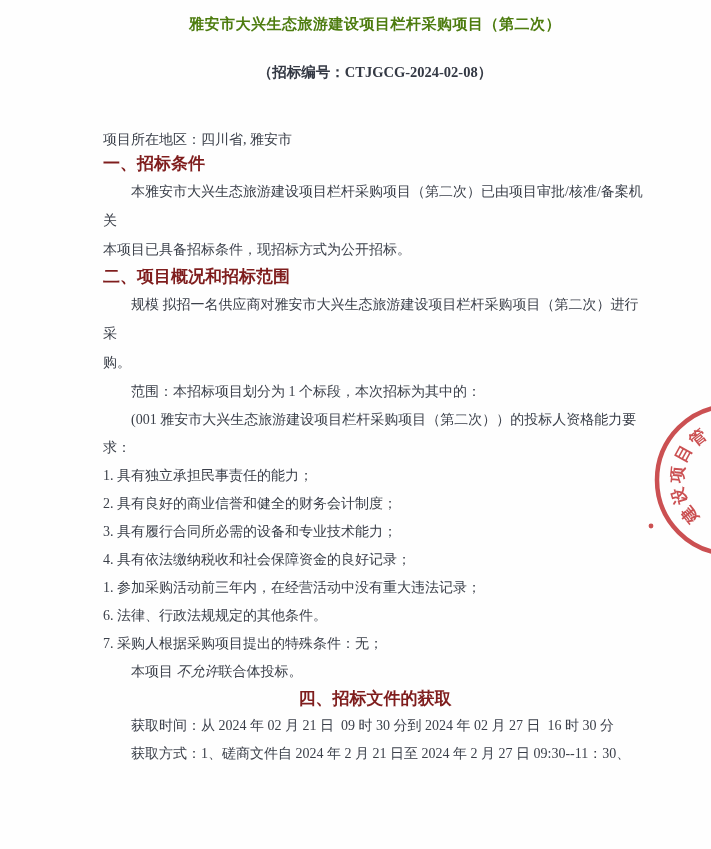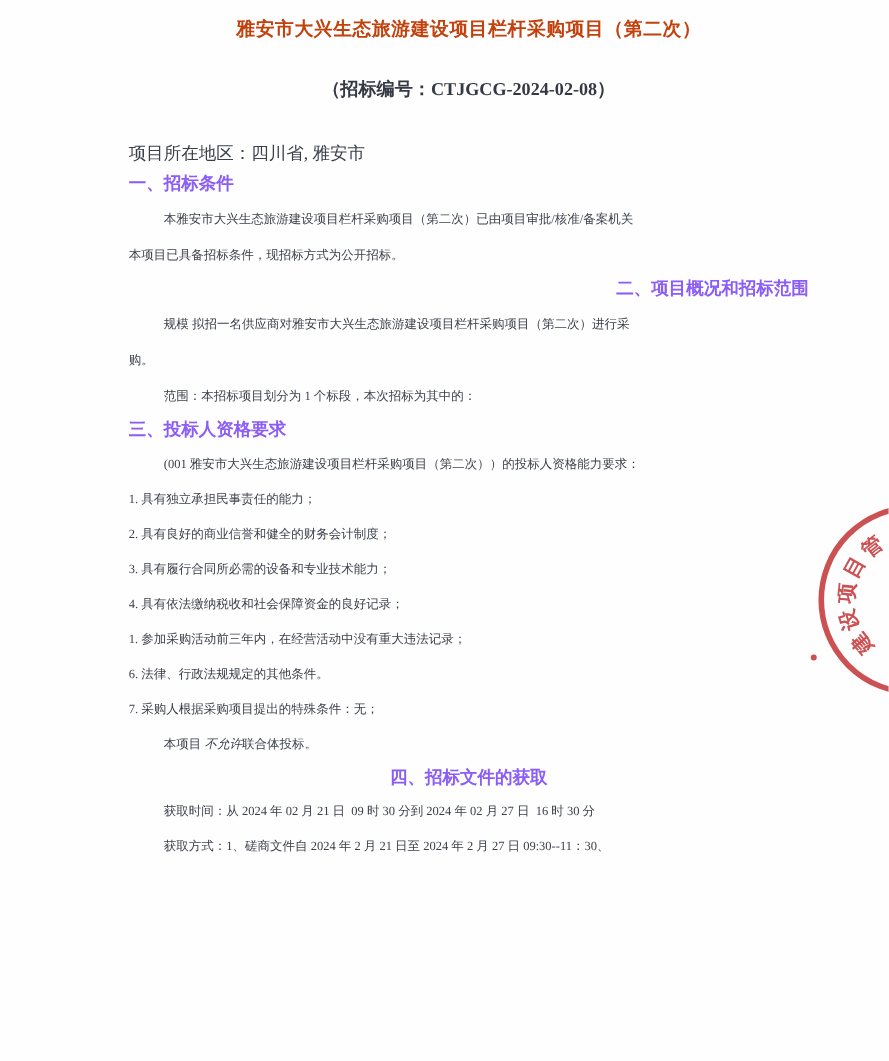--- a/index.html
+++ b/index.html
@@ -15,48 +15,48 @@
   .doc {
     padding: 12px 64px 0 103px;
     position: relative;
   }
   .title {
     text-align: center;
     font-size: 15px;
     font-weight: bold;
     line-height: 24px;
     letter-spacing: 0.5px;
-    color: #c2410c;
+    color: #4d7c0f;
   }
   .subtitle {
     text-align: center;
     font-size: 14.5px;
     font-weight: bold;
     margin-top: 25px;
     line-height: 22px;
     color: #343944;
   }
   .location {
-    margin-top: 30px;
+    margin-top: 46px;
     font-size: 14px;
     line-height: 22px;
   }
   h2.sec {
-    font-size: 14px;
+    font-size: 17px;
     font-weight: bold;
     line-height: 26px;
     margin: 0;
-    color: #8b5cf6;
+    color: #7f1d1d;
   }
   .mt-h1 { margin-top: 17px; }
-  .mt-h2 { margin-top: 5px; text-align: right; }
+  .mt-h2 { margin-top: 5px; }
   .mt-h3 { margin-top: 3px; }
   .mt-h4 { margin-top: 0; text-align: center; }
   p.line {
-    font-size: 10px;
+    font-size: 14px;
     line-height: 29px;
     margin: 0;
     white-space: pre-wrap;
   }
   .sec3 p.line, .sec4 p.line { line-height: 28px; }
   .indent { text-indent: 28px; }
   .note-em { font-style: italic; }
   .stamp {
     position: absolute;
     left: 620px;
@@ -83,21 +83,20 @@
     <p class="line">本项目已具备招标条件，现招标方式为公开招标。</p>
   </div>
 
   <h2 class="sec mt-h2">二、项目概况和招标范围</h2>
   <div class="sec2">
     <p class="line indent">规模 拟招一名供应商对雅安市大兴生态旅游建设项目栏杆采购项目（第二次）进行采</p>
     <p class="line">购。</p>
     <p class="line indent">范围：本招标项目划分为 1 个标段，本次招标为其中的：</p>
   </div>
 
-  <h2 class="sec mt-h3">三、投标人资格要求</h2>
   <div class="sec3">
     <p class="line indent">(001 雅安市大兴生态旅游建设项目栏杆采购项目（第二次））的投标人资格能力要求：</p>
     <p class="line">1. 具有独立承担民事责任的能力；</p>
     <p class="line">2. 具有良好的商业信誉和健全的财务会计制度；</p>
     <p class="line">3. 具有履行合同所必需的设备和专业技术能力；</p>
     <p class="line">4. 具有依法缴纳税收和社会保障资金的良好记录；</p>
     <p class="line">1. 参加采购活动前三年内，在经营活动中没有重大违法记录；</p>
     <p class="line">6. 法律、行政法规规定的其他条件。</p>
     <p class="line">7. 采购人根据采购项目提出的特殊条件：无；</p>
     <p class="line indent"><span>本项目 </span><span class="note-em">不允许</span><span>联合体投标。</span></p>

